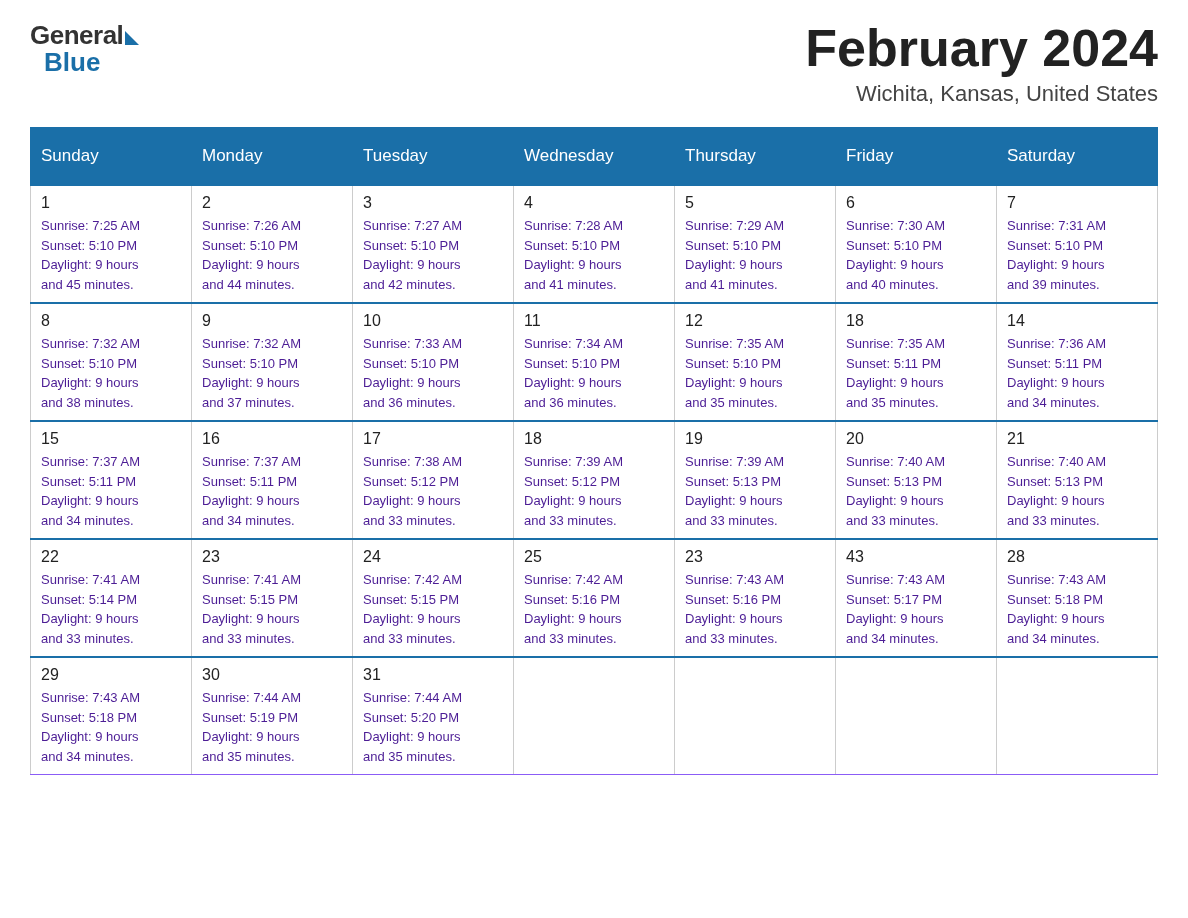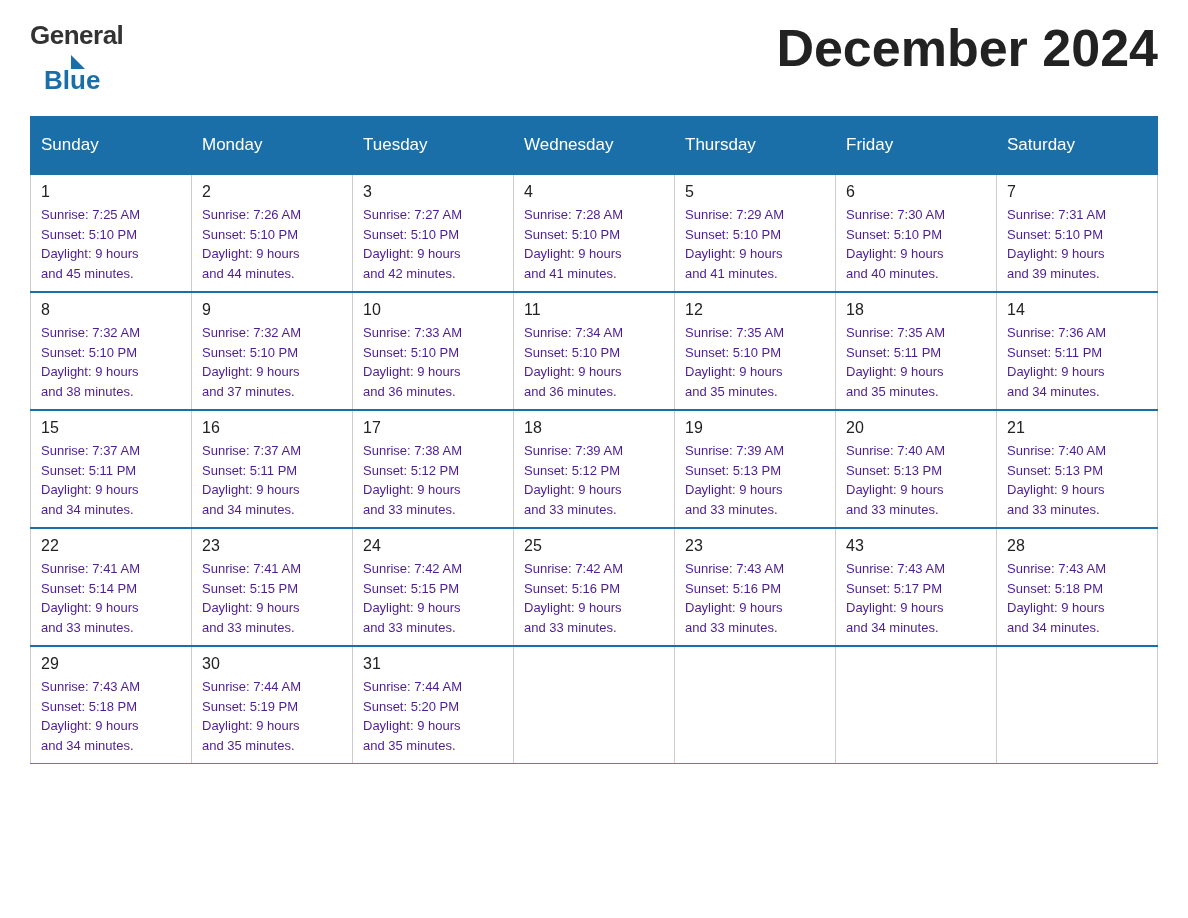--- a/index.html
+++ b/index.html
@@ -17,21 +17,20 @@
       margin-bottom: 20px;
     }
     .logo {
       display: flex;
       flex-direction: column;
       align-items: flex-start;
     }
     .logo-top {
       display: flex;
       align-items: center;
-      flex-direction: column;
     }
     .logo-general {
       font-size: 26px;
       font-weight: bold;
       color: #333;
       letter-spacing: -0.5px;
     }
     .logo-arrow {
       width: 0;
       height: 0;
@@ -112,21 +111,22 @@
 
 <div class="header">
   <div class="logo">
     <div class="logo-top">
       <span class="logo-general">General</span>
       <span class="logo-arrow"></span>
     </div>
     <div class="logo-bottom">Blue</div>
   </div>
   <div class="title-section">
-    <div class="month-title">December 2024</div>
+    <div class="month-title">February 2024</div>
+    <div class="location-title">Wichita, Kansas, United States</div>
   </div>
 </div>
 
 <table class="calendar">
   <thead>
     <tr>
     <th>Sunday</th>
         <th>Monday</th>
         <th>Tuesday</th>
         <th>Wednesday</th>

